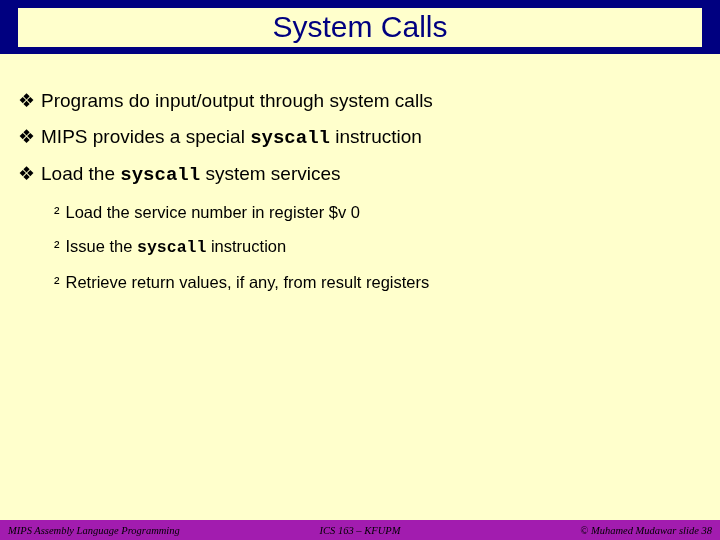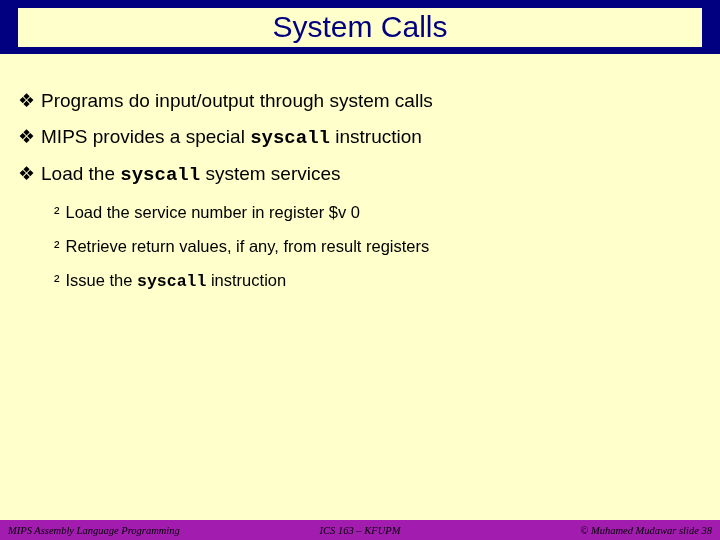--- a/index.html
+++ b/index.html
@@ -102,25 +102,25 @@
   <div class="l1">
     <span class="marker">❖</span><span>Load the </span><span class="code">syscall</span><span> system services</span>
   </div>
 
   <div class="l2">
     <span class="marker">²</span><span>Load the service number in register $v 0</span>
   </div>
 
 
   <div class="l2">
-    <span class="marker">²</span><span>Retrieve return values, if any, from result registers</span>
+    <span class="marker">²</span><span>Issue the </span><span class="code">syscall</span><span> instruction</span>
   </div>
 
   <div class="l2">
-    <span class="marker">²</span><span>Issue the </span><span class="code">syscall</span><span> instruction</span>
+    <span class="marker">²</span><span>Retrieve return values, if any, from result registers</span>
   </div>
 
 </div>
 
 <div class="footer">
   <span class="fleft">MIPS Assembly Language Programming</span>
   <span class="fcenter">ICS 163 – KFUPM</span>
   <span class="fright">© Muhamed Mudawar   slide 38</span>
 </div>
 

